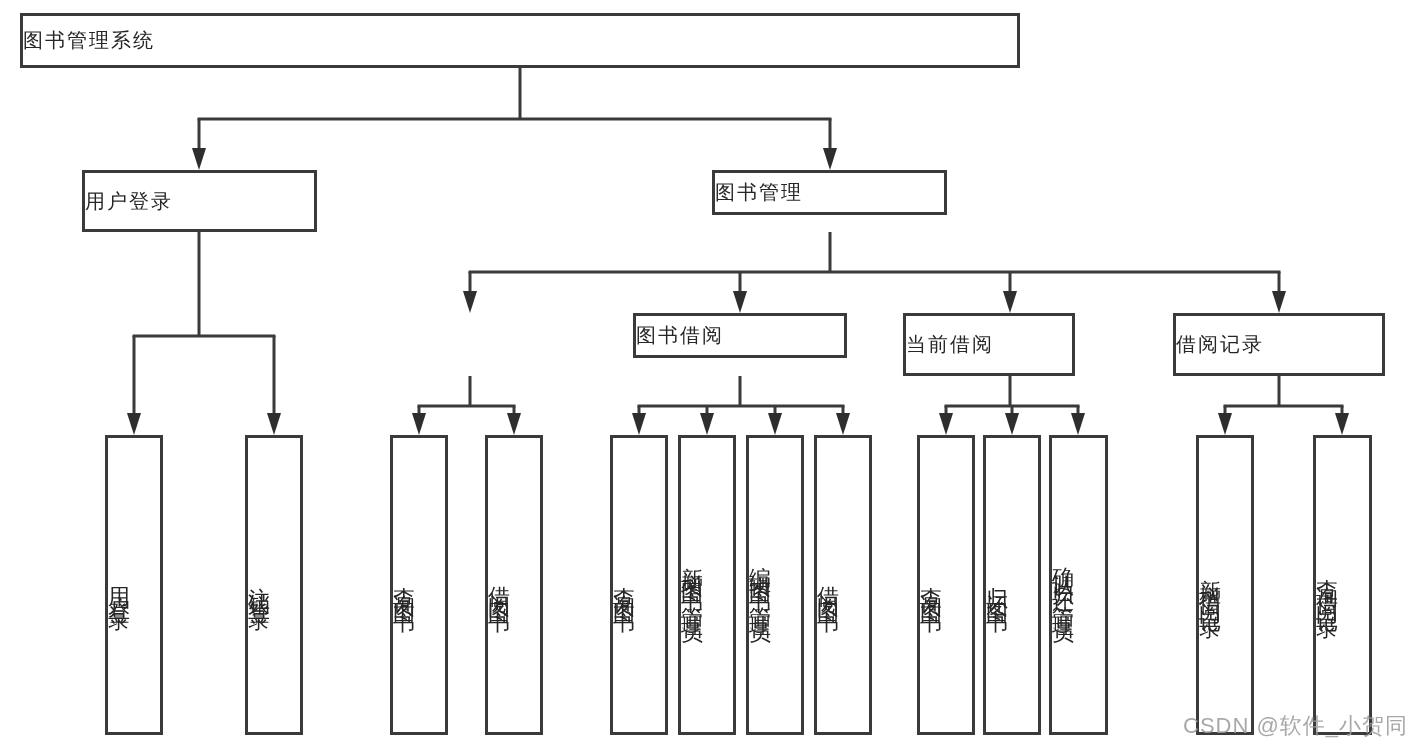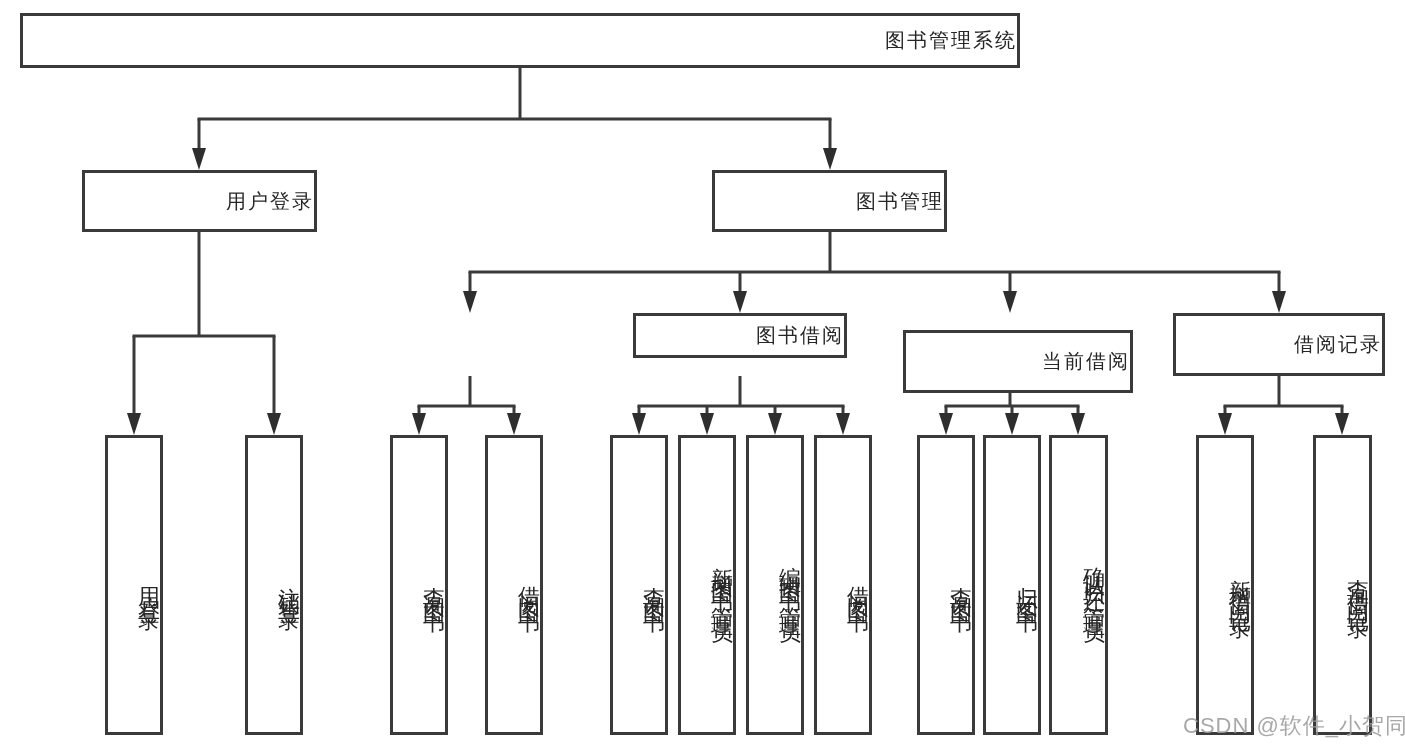--- a/index.html
+++ b/index.html
@@ -23,21 +23,21 @@
     pointer-events: none;
   }
   .node {
     position: absolute;
     box-sizing: border-box;
     border: 3px solid #3a3a3a;
     background: #ffffff;
     color: #262626;
     display: flex;
     align-items: center;
-    justify-content: flex-end;
+    justify-content: flex-start;
     z-index: 2;
   }
   .hbox {
     font-size: 20px;
     letter-spacing: 2px;
     white-space: nowrap;
   }
   .vbox span {
     writing-mode: vertical-rl;
     text-orientation: mixed;
@@ -118,28 +118,28 @@
       <path d="M 1342 435 L 1335 413 L 1349 413 Z" fill="#2e2e2e"></path>
     </svg>
 
   <div class="node hbox" style="left:20px; top:13px; width:1000px; height:55px;">
     <span>图书管理系统</span>
   </div>
 
   <div class="node hbox" style="left:82px; top:170px; width:235px; height:62px;">
     <span>用户登录</span>
   </div>
-  <div class="node hbox" style="left:712px; top:170px; width:235px; height:62px;">
+  <div class="node hbox" style="left:712px; top:170px; width:235px; height:45px;">
     <span>图书管理</span>
   </div>
 
   <div class="node hbox" style="left:633px; top:313px; width:214px; height:45px;">
     <span>图书借阅</span>
   </div>
-  <div class="node hbox" style="left:903px; top:330px; width:230px; height:63px;">
+  <div class="node hbox" style="left:903px; top:313px; width:172px; height:63px;">
     <span>当前借阅</span>
   </div>
   <div class="node hbox" style="left:1173px; top:313px; width:212px; height:63px;">
     <span>借阅记录</span>
   </div>
 
   <div class="node vbox" style="left:105px; top:435px; width:58px; height:300px;">
     <span>用户登录</span>
   </div>
   <div class="node vbox" style="left:245px; top:435px; width:58px; height:300px;">

